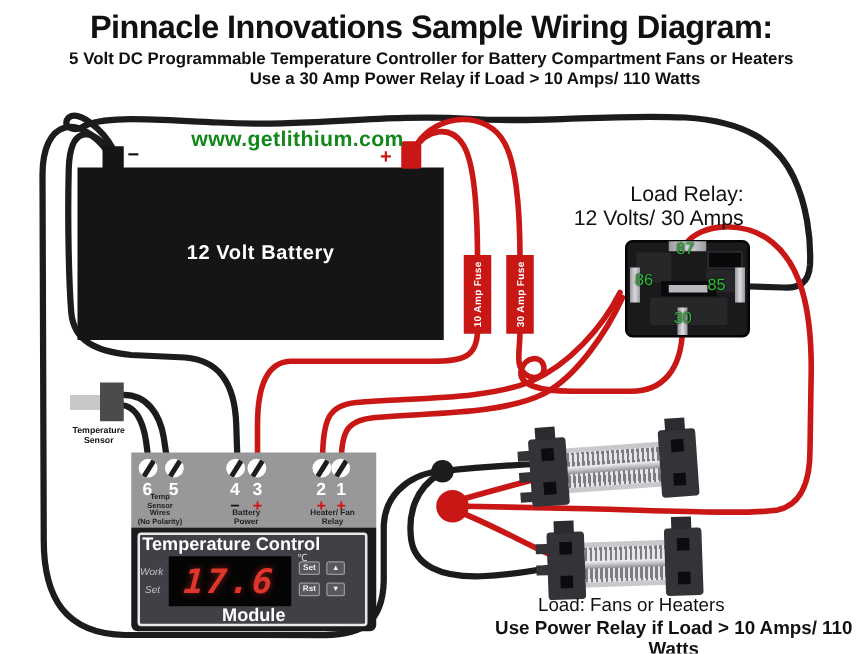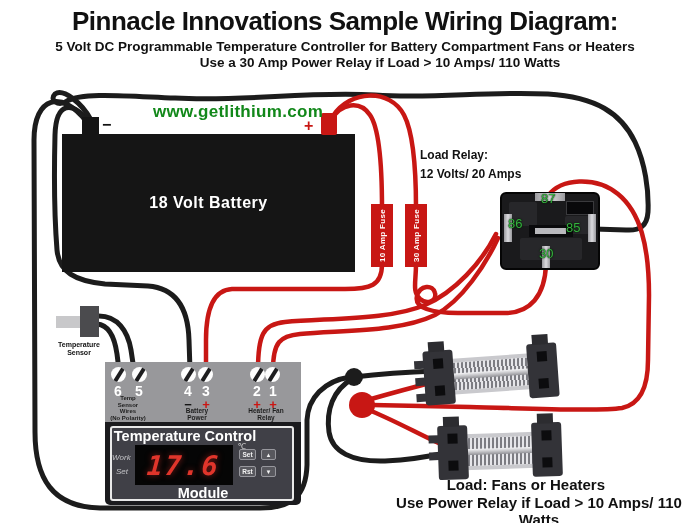--- a/index.html
+++ b/index.html
@@ -21,21 +21,21 @@
   .neg-term{left:82px;top:117px;width:17px;height:19px;background:#151515;z-index:3;}
   .pos-term{left:321px;top:113px;width:16px;height:22px;background:var(--wire_red);border-radius:2px;z-index:3;}
   .neg-sign{left:102px;top:116px;font-size:16px;font-weight:bold;z-index:3;}
   .pos-sign{left:304px;top:117px;font-size:16px;font-weight:bold;color:var(--wire_red);z-index:3;}
   .website{left:130px;top:102px;font-size:17px;font-weight:bold;color:var(--brand_green);letter-spacing:.3px;z-index:3;margin-left:23px;}
   
   .fuse{width:22px;height:63px;background:var(--wire_red);z-index:3;display:flex;align-items:center;justify-content:center;}
   .fuse-10{left:371px;top:204px;} .fuse-30{left:405px;top:204px;}
   .fuse span{transform:rotate(-90deg);white-space:nowrap;color:#fff;font-size:8px;font-weight:bold;letter-spacing:.3px;}
   
-  .relay-title{left:420px;top:146px;width:175px;text-align:left;font-size:12px;font-weight:bold;line-height:19px;z-index:3;}
+  .relay-title{left:420px;top:146px;width:175px;text-align:right;font-size:17px;font-weight:normal;line-height:19px;z-index:3;}
   .relay{left:500px;top:192px;width:100px;height:78px;background:#1a1a1c;border:2px solid #050505;
          border-radius:6px;box-sizing:border-box;z-index:3;}
   .relay .patch{position:absolute;background:#27272a;border-radius:2px;}
   .p1{left:7px;top:8px;width:28px;height:24px;} .p2{left:63px;top:22px;width:26px;height:18px;}
   .p3{left:18px;top:44px;width:62px;height:22px;}
   .sticker{position:absolute;left:64px;top:7px;width:26px;height:12px;background:#09090b;border:1px solid #3a3a3d;}
   .slot{position:absolute;left:27px;top:31px;width:44px;height:12px;background:#0a0a0c;}
   .pin{position:absolute;left:33px;top:34px;width:31px;height:6px;background:#b9b9bd;}
   .blade{position:absolute;background:linear-gradient(90deg,#9a9a9e,#dcdce0,#9a9a9e);}
   .blade-top{left:33px;top:-1px;width:30px;height:8px;}
@@ -89,21 +89,21 @@
   .h-prong{position:absolute;width:10px;height:8px;background:#333338;left:-9px;}
   .h-prong.a{top:9px;} .h-prong.b{top:26px;} .h-prong.c{top:42px;}
   .h-tab{position:absolute;width:16px;height:10px;background:#2c2c30;top:-9px;left:6px;}
   .h-fins{position:relative;width:82px;height:28px;margin:0 -4px;z-index:1;
           background:repeating-linear-gradient(90deg,#7c7c82 0 2px,#e6e6ea 2px 4px);
           border-top:4px solid #c9c9cd;border-bottom:4px solid #c9c9cd;}
   .h-fins::after{content:"";position:absolute;left:0;right:0;top:50%;height:6px;margin-top:-3px;
           background:linear-gradient(#f4f4f6,#939398);}
   .heater2 .h-fins{width:72px;}
   
-  .load1{left:405px;top:476px;width:200px;text-align:right;font-size:15px;font-weight:bold;z-index:3;}
+  .load1{left:405px;top:476px;width:200px;text-align:center;font-size:15px;font-weight:normal;z-index:3;}
   .load2{left:393px;top:494px;width:292px;text-align:center;font-size:15px;font-weight:bold;z-index:3;}
 </style>
 </head>
 <body>
 
 <div class="stage">
 
   <div class="abs title">Pinnacle Innovations Sample Wiring Diagram:</div>
   <div class="abs sub sub1">5 Volt DC Programmable Temperature Controller for Battery Compartment Fans or Heaters</div>
   <div class="abs sub sub2">Use a 30 Amp Power Relay if Load &gt; 10 Amps/ 110 Watts</div>
@@ -132,38 +132,38 @@
     <path class="wr" d="M 548 196 C 560 178, 596 176, 618 194 C 640 212, 649 245, 649 295 L 648 360
          C 648 385, 641 404, 622 408 C 596 412, 520 408, 470 407 L 372 405"></path>
     <path class="wr" d="M 364 401 C 392 393, 418 386, 438 381"></path>
     <path class="wr" d="M 366 409 C 395 420, 425 438, 452 449"></path>
 
     <circle cx="354" cy="377" r="9" fill="var(--wire_black)"></circle>
     <circle cx="362" cy="405" r="13" fill="var(--wire_red)"></circle>
   </svg>
 
   <div class="abs battery">
-    <span class="battery-label">18 Volt Battery</span>
+    <span class="battery-label">12 Volt Battery</span>
   </div>
   <div class="abs neg-term"></div>
   <div class="abs pos-term"></div>
   <div class="abs neg-sign">−</div>
   <div class="abs pos-sign">+</div>
   <div class="abs website">www.getlithium.com</div>
 
   <div class="abs fuse fuse-10">
     <span>10 Amp Fuse</span>
   </div>
   <div class="abs fuse fuse-30">
     <span>30 Amp Fuse</span>
   </div>
 
   <div class="abs relay-title">
     <div>Load Relay:</div>
-    <div>12 Volts/ 20 Amps</div>
+    <div>12 Volts/ 30 Amps</div>
   </div>
   <div class="abs relay">
     <div class="patch p1"></div>
     <div class="patch p2"></div>
     <div class="patch p3"></div>
     <div class="sticker"></div>
     <div class="slot"></div>
     <div class="pin"></div>
     <div class="blade blade-top"></div>
     <div class="blade blade-left"></div>

